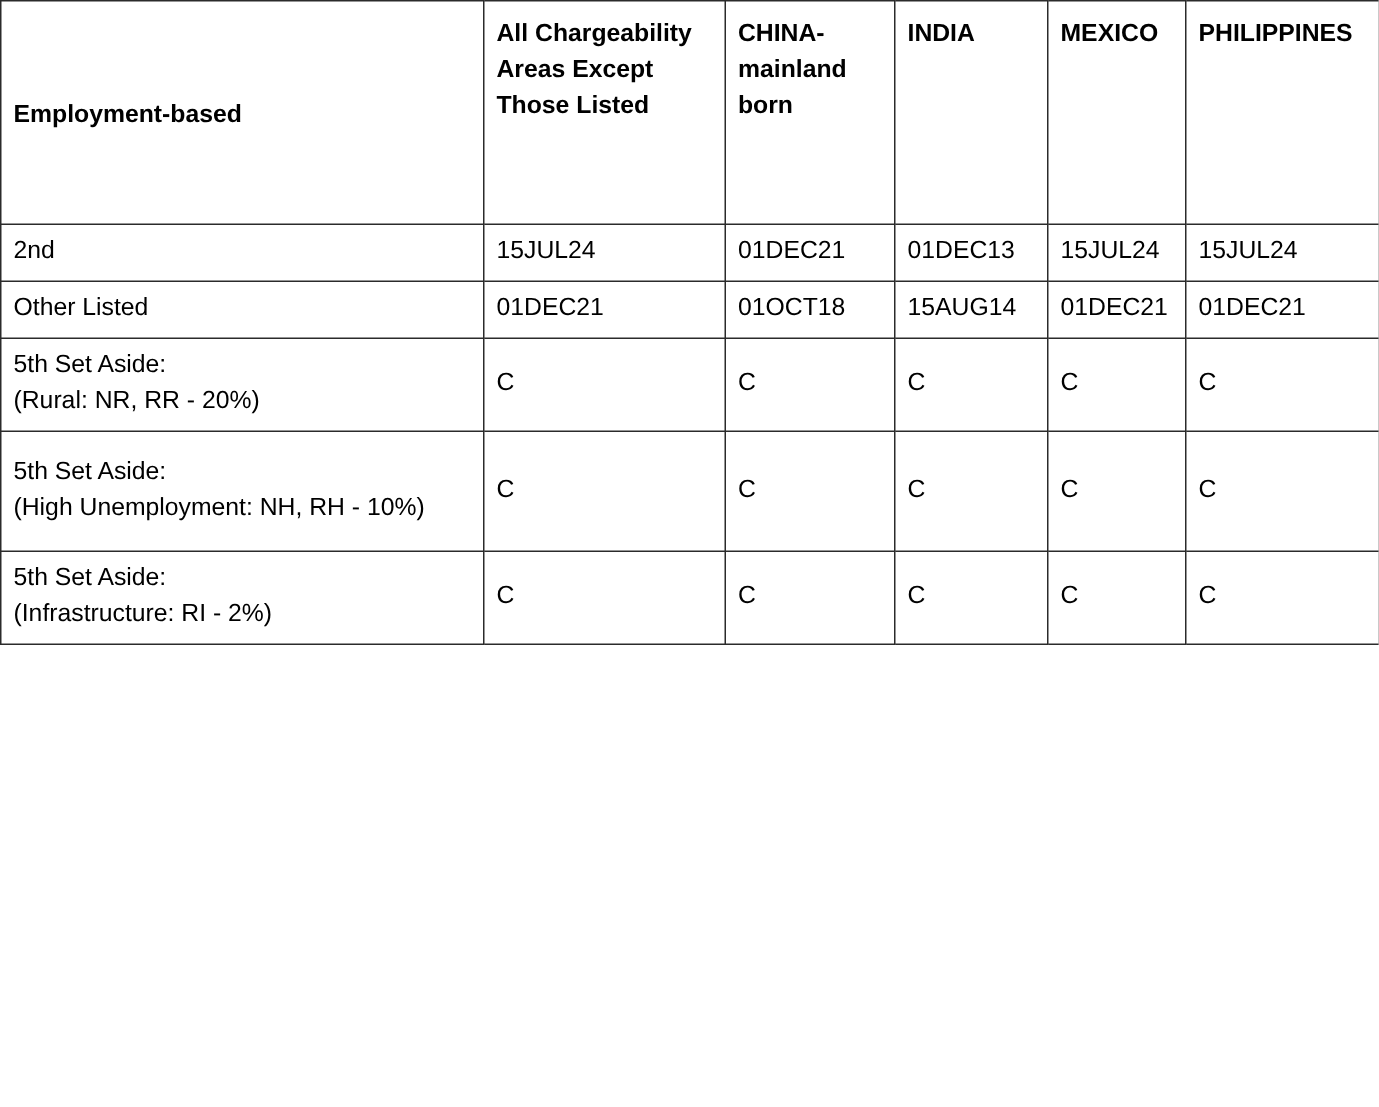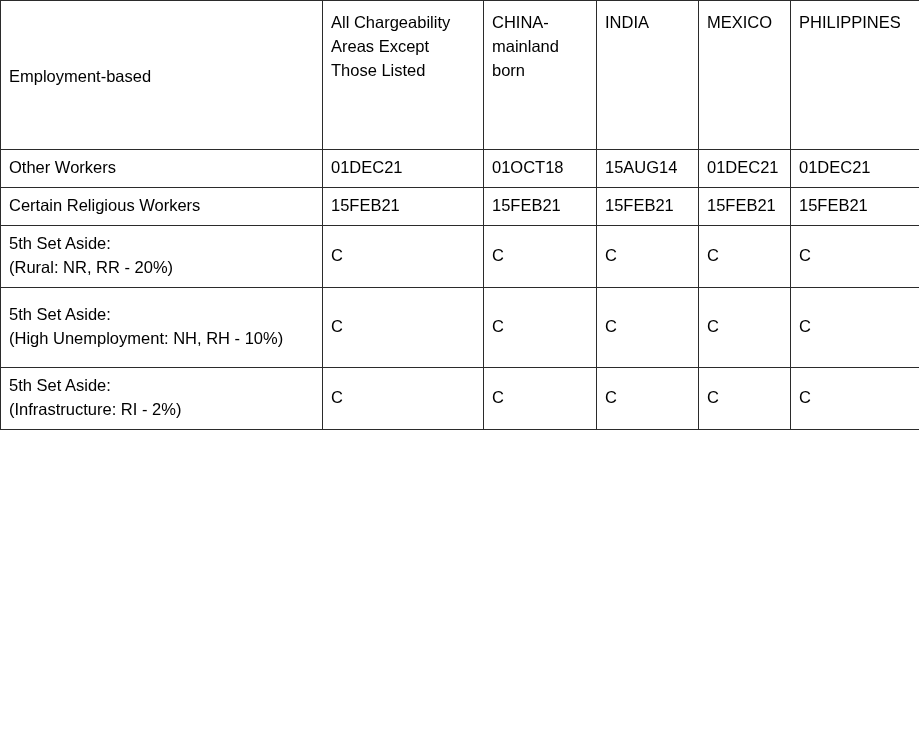--- a/index.html
+++ b/index.html
@@ -32,21 +32,21 @@
     padding: 6px 8px 7px 8px;
     font-size: 16.5px;
     line-height: 1.45;
     vertical-align: middle;
     text-align: left;
     font-weight: normal;
     background: #ffffff;
     word-wrap: break-word;
   }
   .visa-table thead th {
-    font-weight: normal;
+    font-weight: bold;
     vertical-align: top;
     height: 131px;
     padding-top: 10px;
   }
   .visa-table thead th.h-mid {
     vertical-align: top;
   }
   .head-emp {
     vertical-align: middle !important;
   }
@@ -75,34 +75,34 @@
       <th class="head-emp">Employment-based</th>
       <th class="h-mid">All Chargeability Areas Except Those Listed</th>
       <th class="h-mid">CHINA-mainland born</th>
       <th class="h-mid">INDIA</th>
       <th class="h-mid">MEXICO</th>
       <th class="h-mid">PHILIPPINES</th>
     </tr>
   </thead>
   <tbody>
     <tr class="short">
-      <td class="row-label">Other Workers</td>
+      <td class="row-label">2nd</td>
+      <td class="cellval">15JUL24</td>
+      <td class="cellval">01DEC21</td>
+      <td class="cellval">01DEC13</td>
+      <td class="cellval">15JUL24</td>
+      <td class="cellval">15JUL24</td>
+    </tr>
+    <tr class="short">
+      <td class="row-label">Other Listed</td>
       <td class="cellval">01DEC21</td>
       <td class="cellval">01OCT18</td>
       <td class="cellval">15AUG14</td>
       <td class="cellval">01DEC21</td>
       <td class="cellval">01DEC21</td>
-    </tr>
-    <tr class="short">
-      <td class="row-label">Certain Religious Workers</td>
-      <td class="cellval">15FEB21</td>
-      <td class="cellval">15FEB21</td>
-      <td class="cellval">15FEB21</td>
-      <td class="cellval">15FEB21</td>
-      <td class="cellval">15FEB21</td>
     </tr>
     <tr class="two-line">
       <td class="row-label">5th Set Aside:
 (Rural: NR, RR - 20%)</td>
       <td class="cellval">C</td>
       <td class="cellval">C</td>
       <td class="cellval">C</td>
       <td class="cellval">C</td>
       <td class="cellval">C</td>
     </tr>

